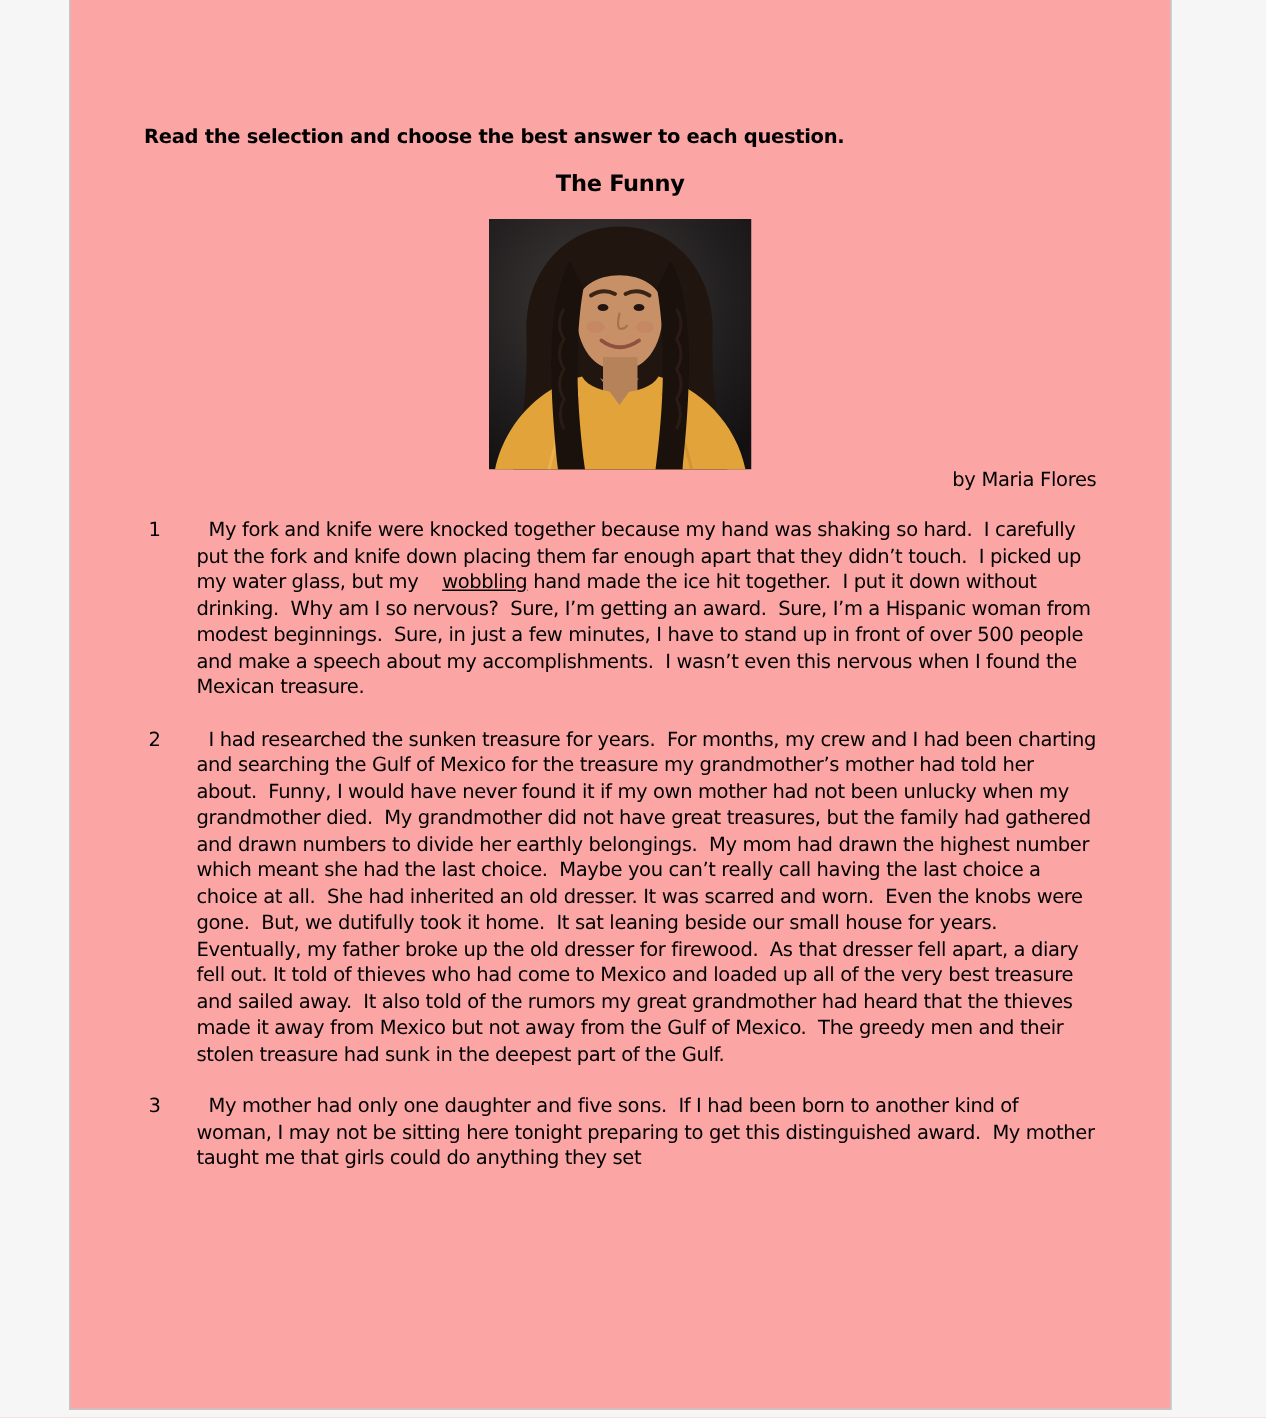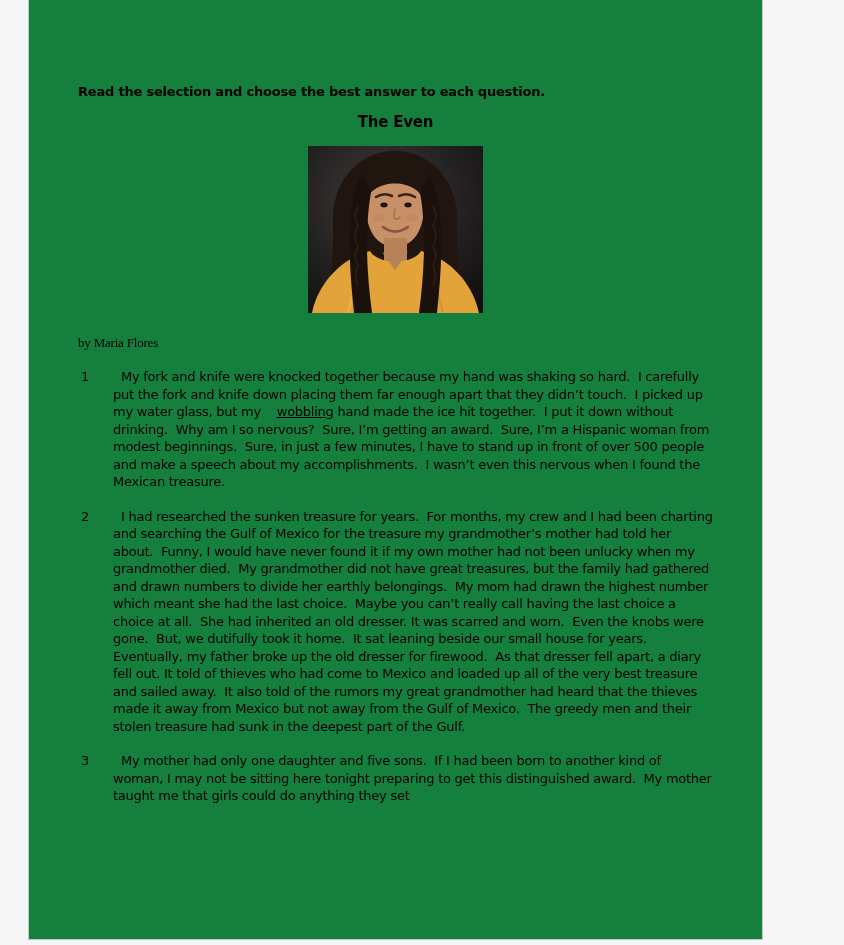--- a/index.html
+++ b/index.html
@@ -7,46 +7,44 @@
     margin: 0; padding: 0;
     width: 844px; height: 945px;
     background: #f6f6f6;
     font-family: "DejaVu Sans", "Liberation Sans", sans-serif;
     color: #000;
     overflow: hidden;
   }
   .viewport { position: relative; width: 844px; height: 945px; }
   .page {
     position: absolute;
-    left: 28px; top: -1px;
+    left: 46px; top: -1px;
     width: 735px; height: 941px;
-    background: #15803d;
+    background: #fca5a5;
     border: 1px solid #c6c6c6;
   }
   .content { padding: 84px 49px 0 49px; }
   .instruction {
     font-weight: bold;
     font-size: 13px;
     letter-spacing: -0.2px;
   }
   .title {
     margin: 14px 0 0 0;
     text-align: center;
     font-size: 15px;
     font-weight: bold;
     letter-spacing: -0.2px;
   }
   .photo-wrap { text-align: center; margin-top: 15px; line-height: 0; }
   .photo { display: inline-block; }
   .byline {
-    text-align: left;
-    margin-top: 22px;
+    text-align: right;
     font-size: 13px;
     letter-spacing: -0.2px;
-    font-family: Liberation Serif, serif;
   }
   .passage { margin-top: 17px; }
   .para {
     display: flex;
     margin: 0 0 17px 3px;
     font-size: 13px;
     line-height: 17.5px;
     letter-spacing: -0.25px;
   }
   .para-num { flex: 0 0 32px; width: 32px; }
@@ -59,21 +57,21 @@
 </style>
 </head>
 <body>
 
 <div class="viewport">
   <div class="page">
     <div class="content">
 
       <div class="instruction">Read the selection and choose the best answer to each question.</div>
 
-      <div class="title">The Even</div>
+      <div class="title">The Funny</div>
 
       <div class="photo-wrap">
         <svg class="photo" width="175" height="167" viewBox="0 0 175 167" xmlns="http://www.w3.org/2000/svg" aria-hidden="true">
           <defs>
             <radialGradient id="bgGrad" cx="42%" cy="32%" r="80%">
               <stop offset="0%" stop-color="#413b39"></stop>
               <stop offset="60%" stop-color="#232021"></stop>
               <stop offset="100%" stop-color="#121011"></stop>
             </radialGradient>
           </defs>

